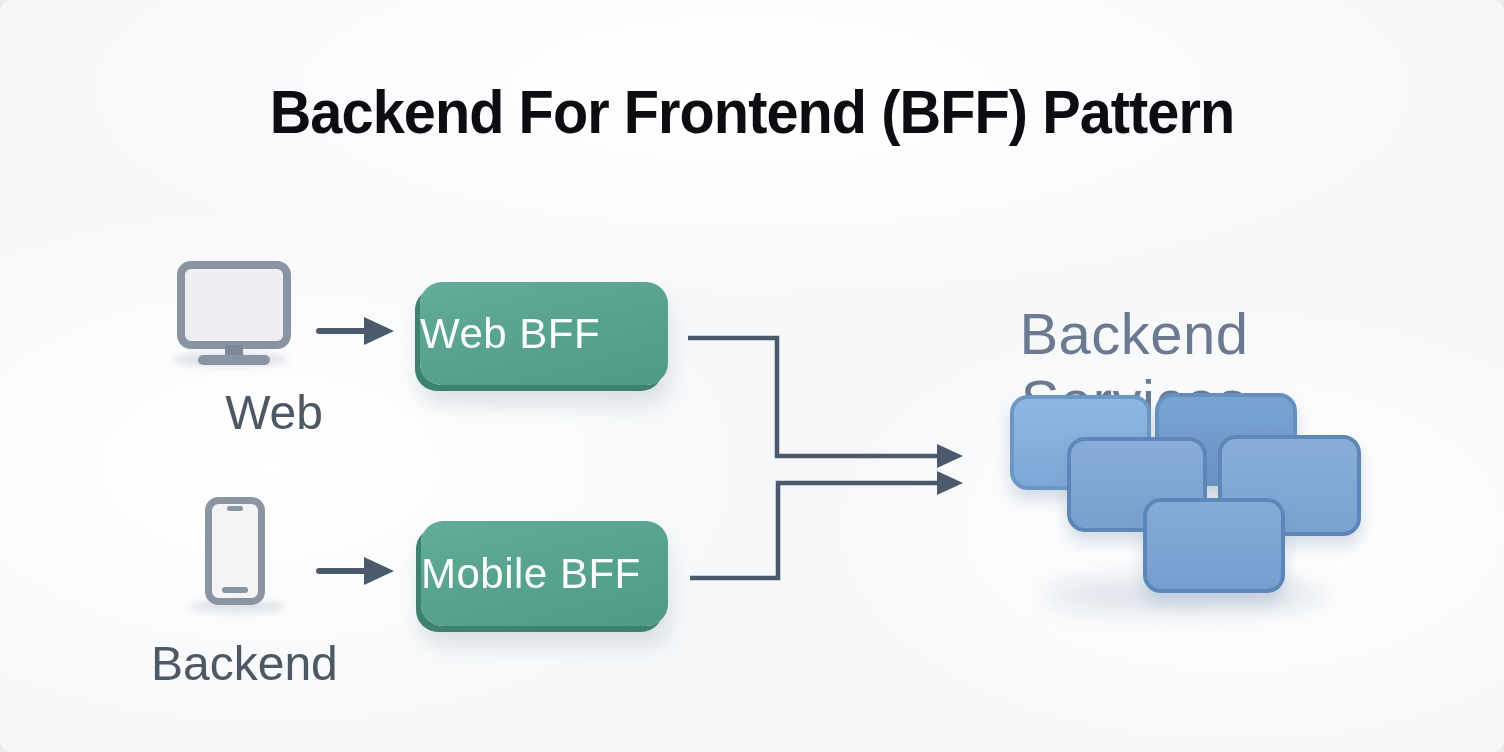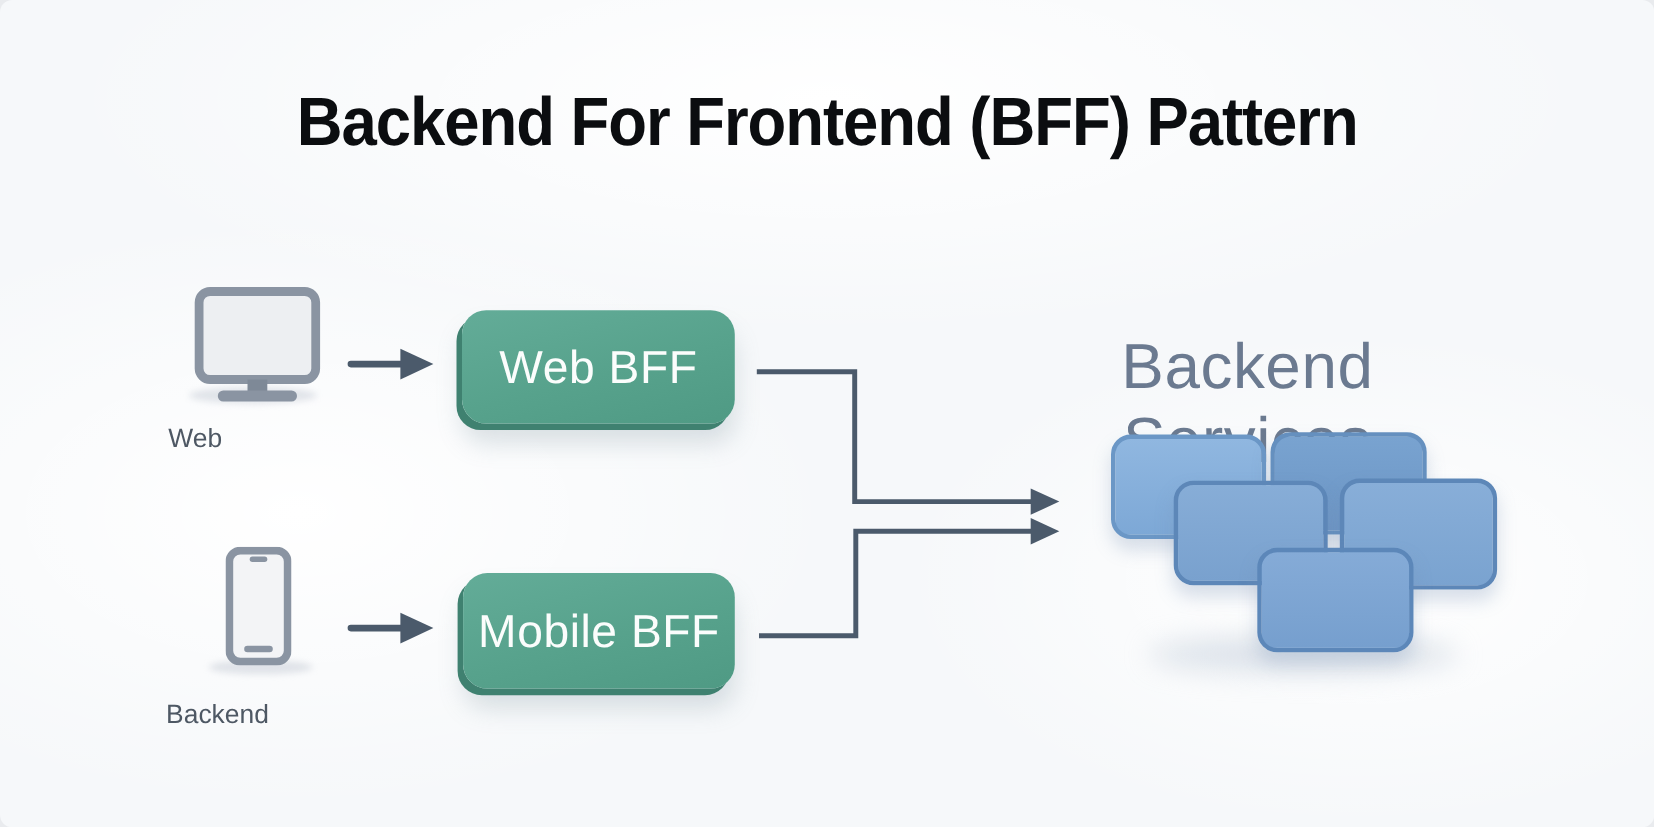--- a/index.html
+++ b/index.html
@@ -15,29 +15,29 @@
   }
   .title{
     position:absolute;left:0;top:76px;width:1504px;text-align:center;
     font-size:62px;font-weight:700;color:#0b0d10;letter-spacing:-1px;
     transform:scaleX(0.93);transform-origin:50% 50%;white-space:nowrap;
   }
   
   .icon-wrap{position:absolute;}
   .icon-shadow{position:absolute;border-radius:50%;background:rgba(206,212,220,0.6);filter:blur(3px);}
   .client-label{
-    position:absolute;width:170px;text-align:left;
-    font-size:24px;color:#4e5864;
+    position:absolute;width:170px;text-align:right;
+    font-size:48px;color:#4e5864;
   }
   
   .bff-box{
     position:absolute;border-radius:22px;
     background:linear-gradient(165deg,#63ac98 0%,#57a28c 55%,#4f9a84 100%);
     box-shadow:-5px 6px 0 #3f8170, 0 18px 22px rgba(140,160,170,0.30);
-    display:flex;align-items:center;justify-content:center;
+    display:flex;align-items:center;
   }
   .bff-box .bff-label{
     color:#fbfdfc;font-size:42px;letter-spacing:0.5px;
   }
   #web-bff{left:420px;top:282px;width:248px;height:103px;}
   #mobile-bff{left:421px;top:521px;width:247px;height:105px;}
   
   .connector-svg{position:absolute;left:0;top:0;pointer-events:none;}
   
   .backend-label{

